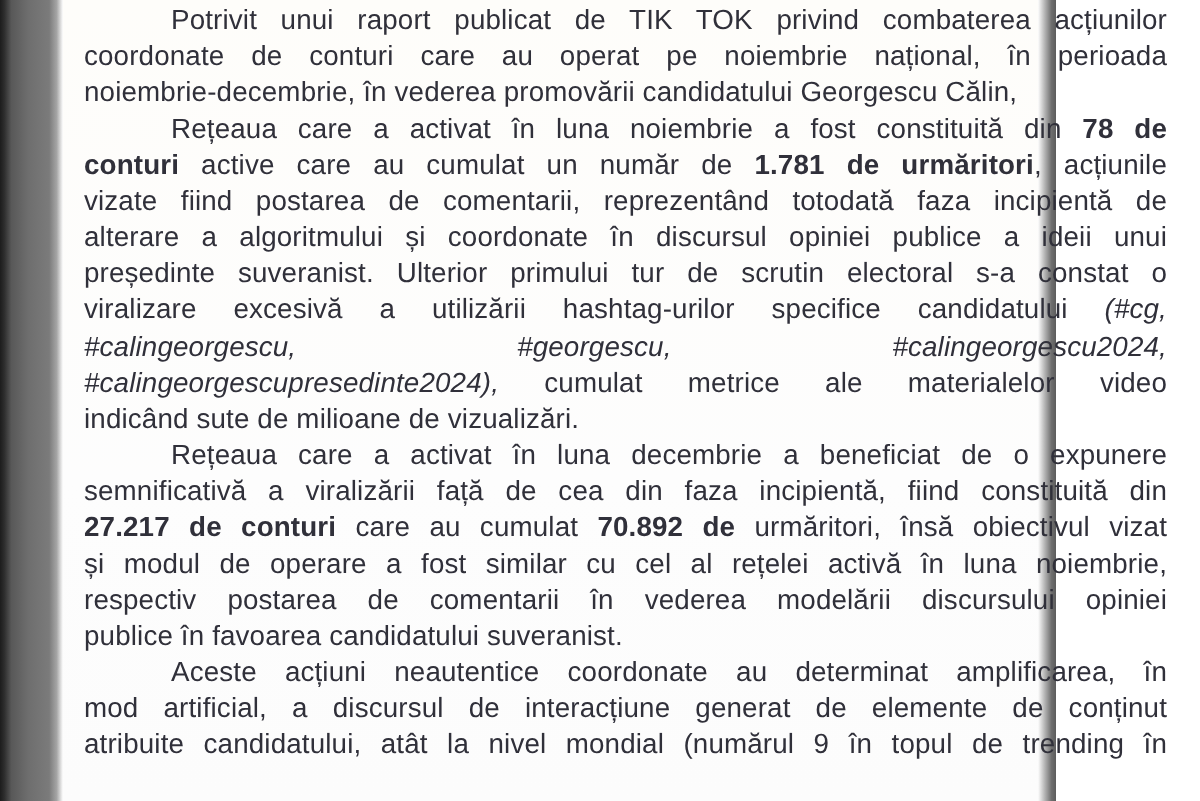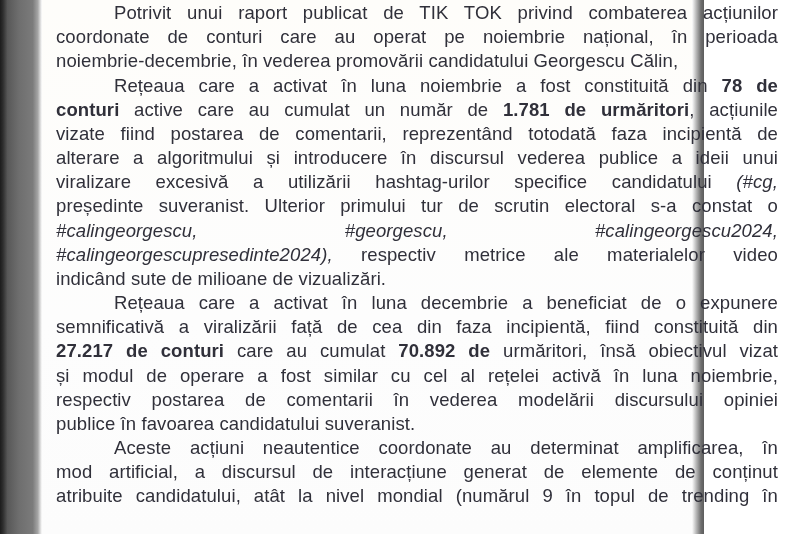--- a/index.html
+++ b/index.html
@@ -58,25 +58,25 @@
 <div id="page">
   <div id="left-edge"></div>
   <div id="right-edge"></div>
   <div id="doc-text">
       <div class="line"><span class="indent"></span><span>Potrivit unui raport publicat de TIK TOK privind combaterea acțiunilor</span></div>
       <div class="line"><span>coordonate de conturi care au operat pe noiembrie național, în perioada</span></div>
       <div class="line end"><span>noiembrie-decembrie, în vederea promovării candidatului Georgescu Călin,</span></div>
       <div class="line"><span class="indent"></span><span>Rețeaua care a activat în luna noiembrie a fost constituită din </span><span class="b">78 de</span></div>
       <div class="line"><span class="b">conturi</span><span> active care au cumulat un număr de </span><span class="b">1.781 de urmăritori</span><span>, acțiunile</span></div>
       <div class="line"><span>vizate fiind postarea de comentarii, reprezentând totodată faza incipientă de</span></div>
-      <div class="line"><span>alterare a algoritmului și introducere în discursul vederea publice a ideii unui</span></div>
+      <div class="line"><span>alterare a algoritmului și coordonate în discursul opiniei publice a ideii unui</span></div>
+      <div class="line"><span>președinte suveranist. Ulterior primului tur de scrutin electoral s-a constat o</span></div>
       <div class="line"><span>viralizare excesivă a utilizării hashtag-urilor specifice candidatului </span><span class="i">(#cg,</span></div>
-      <div class="line"><span>președinte suveranist. Ulterior primului tur de scrutin electoral s-a constat o</span></div>
       <div class="line"><span class="i">#calingeorgescu,</span><span> </span><span class="i">#georgescu,</span><span> </span><span class="i">#calingeorgescu2024,</span></div>
-      <div class="line"><span class="i">#calingeorgescupresedinte2024),</span><span> respectiv metrice ale materialelor video</span></div>
+      <div class="line"><span class="i">#calingeorgescupresedinte2024),</span><span> cumulat metrice ale materialelor video</span></div>
       <div class="line end"><span>indicând sute de milioane de vizualizări.</span></div>
       <div class="line"><span class="indent"></span><span>Rețeaua care a activat în luna decembrie a beneficiat de o expunere</span></div>
       <div class="line"><span>semnificativă a viralizării față de cea din faza incipientă, fiind constituită din</span></div>
       <div class="line"><span class="b">27.217 de conturi</span><span> care au cumulat </span><span class="b">70.892 de</span><span> urmăritori, însă obiectivul vizat</span></div>
       <div class="line"><span>și modul de operare a fost similar cu cel al rețelei activă în luna noiembrie,</span></div>
       <div class="line"><span>respectiv postarea de comentarii în vederea modelării discursului opiniei</span></div>
       <div class="line end"><span>publice în favoarea candidatului suveranist.</span></div>
       <div class="line"><span class="indent"></span><span>Aceste acțiuni neautentice coordonate au determinat amplificarea, în</span></div>
       <div class="line"><span>mod artificial, a discursul de interacțiune generat de elemente de conținut</span></div>
       <div class="line"><span>atribuite candidatului, atât la nivel mondial (numărul 9 în topul de trending în</span></div>

